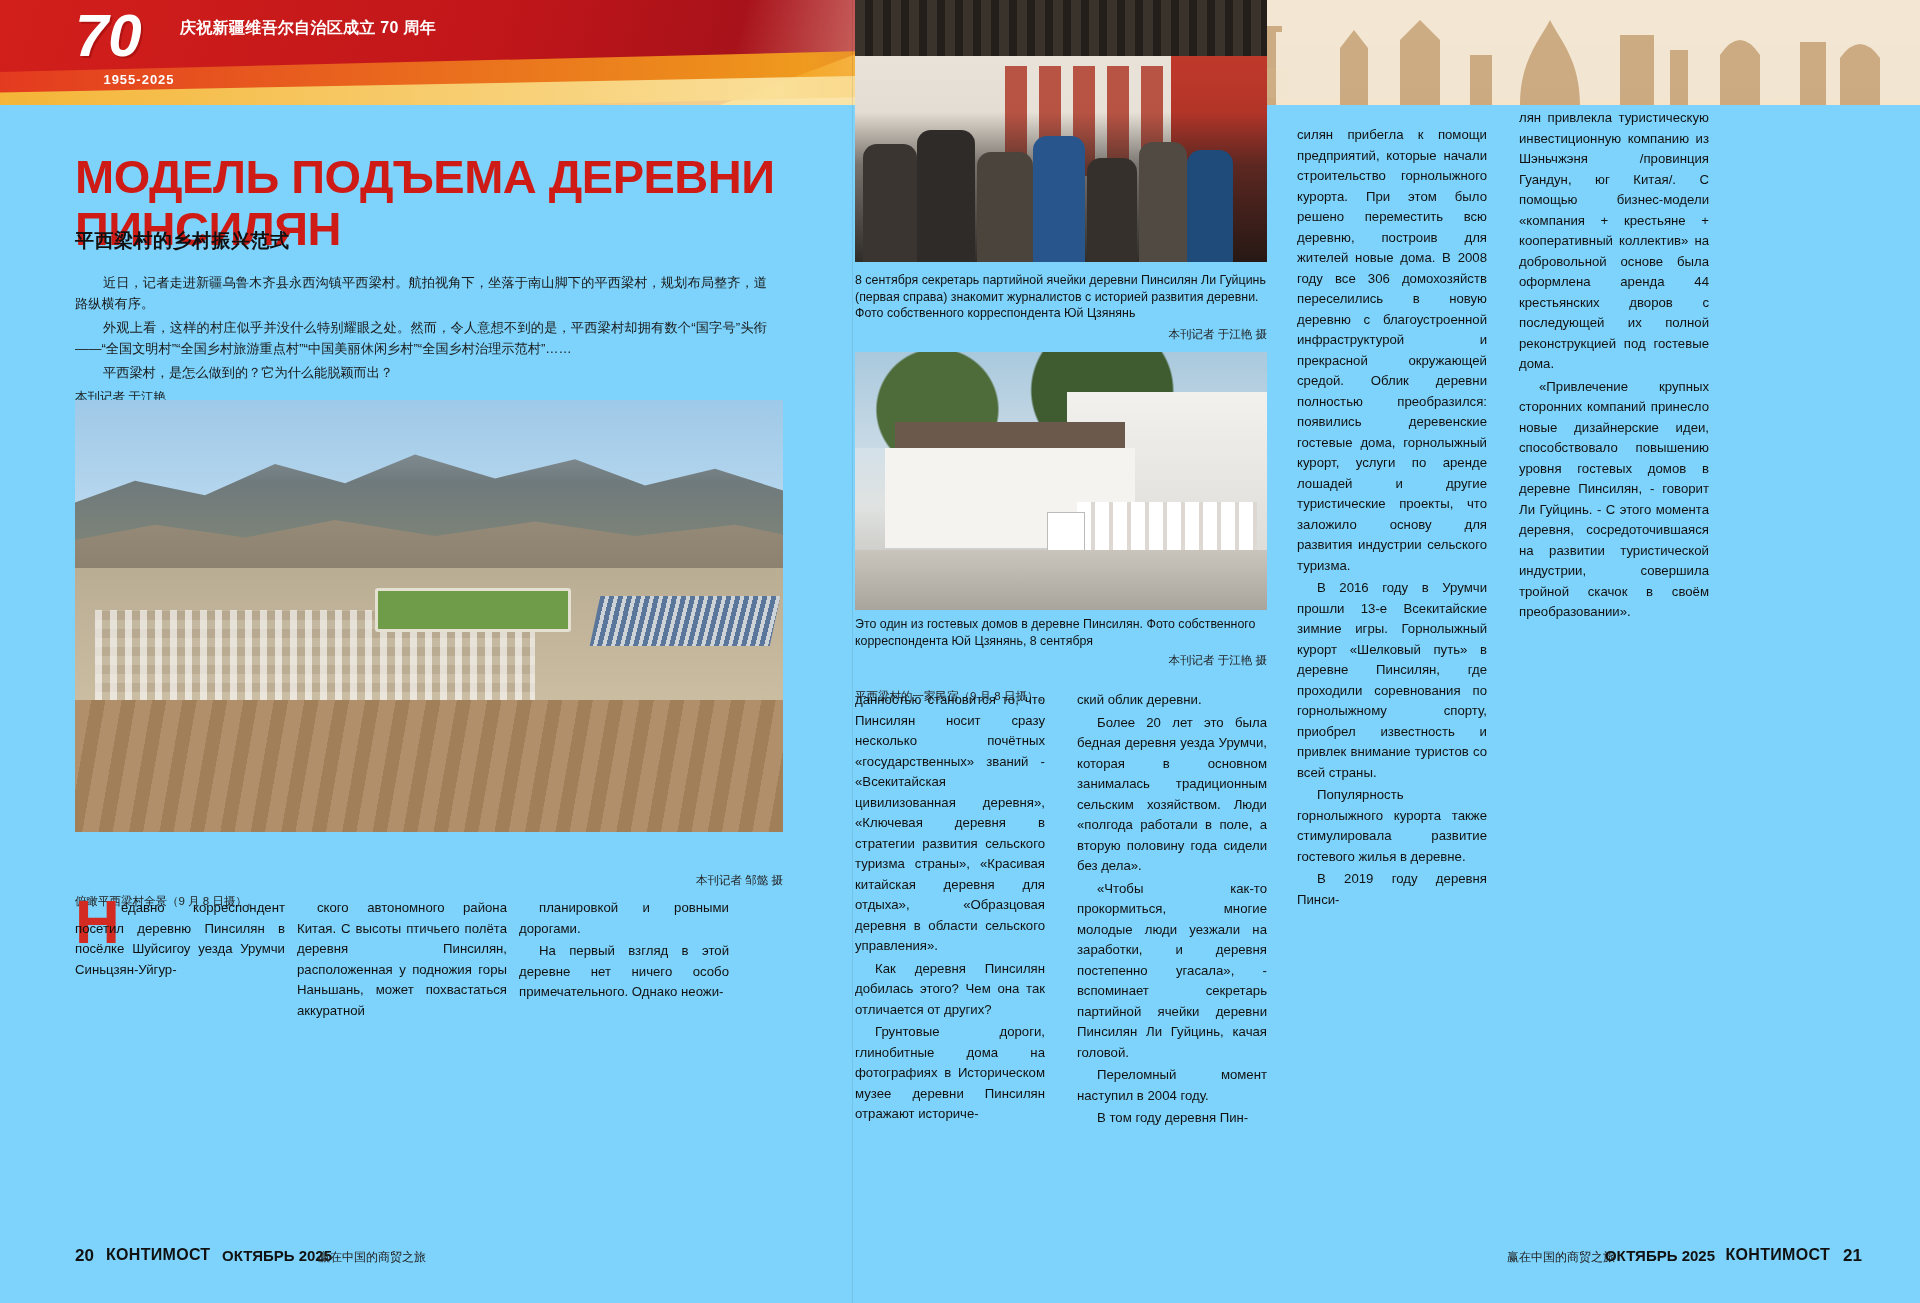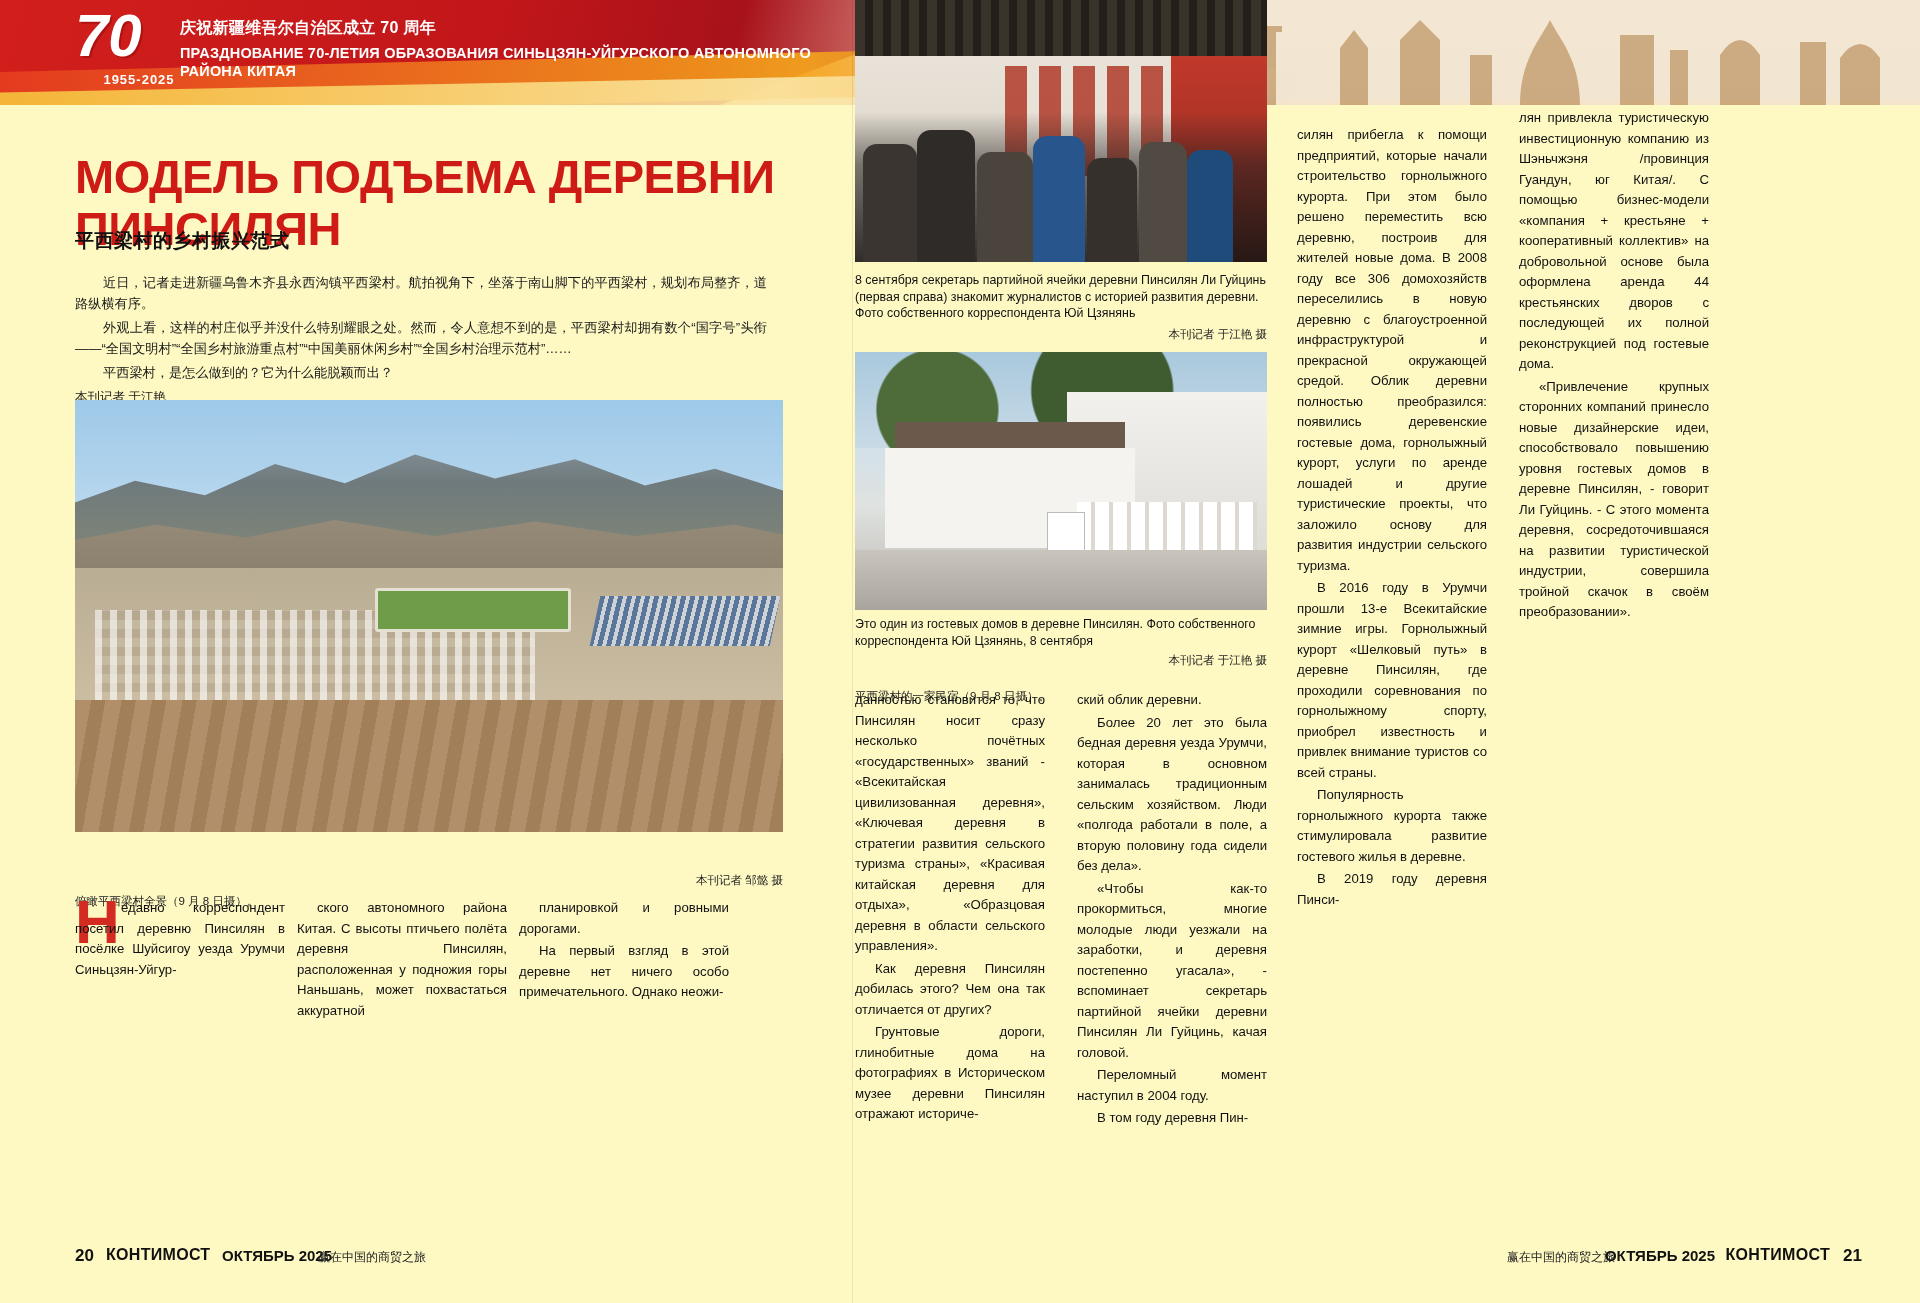--- a/index.html
+++ b/index.html
@@ -3,21 +3,21 @@
 <meta charset="utf-8">
 <style>
   html,body{margin:0;padding:0;}
   body{
     width:1920px;height:1303px;
     background:#ffffff;
     font-family:"Liberation Sans", sans-serif;
     overflow:hidden;
     position:relative;
   }
-  .page{position:absolute;inset:0;background:#fef9c3;}
+  .page{position:absolute;inset:0;background:#7dd3fc;}
 
   
   .banner{
     position:absolute;left:0;top:0;width:1920px;height:105px;
     background:linear-gradient(180deg,#fdf1df 0%,#fae6c8 55%,#f6d9ad 100%);
     overflow:hidden;
   }
   .banner-red{
     position:absolute;left:0;top:0;width:1070px;height:105px;
     background:linear-gradient(105deg,#d21f1b 0%,#c1161a 46%,#a8121a 68%,rgba(168,18,26,0) 100%);
@@ -214,21 +214,20 @@
           <path d="M620 58 Q640 30 660 58 Z"></path>
         </g>
       </svg>
     </div>
     <div class="banner-red"></div>
     <div class="banner-ribbon"></div>
     <div class="banner-ribbon2"></div>
     <div class="logo70">70</div>
     <div class="logo-years">1955-2025</div>
     <div class="banner-cn">庆祝新疆维吾尔自治区成立 70 周年</div>
-    <div class="banner-ru">ПРАЗДНОВАНИЕ 70-ЛЕТИЯ ОБРАЗОВАНИЯ СИНЬЦЗЯН-УЙГУРСКОГО АВТОНОМНОГО РАЙОНА КИТАЯ</div>
   </div>
 
   <div class="spine"></div>
 
   <h1 class="headline">МОДЕЛЬ ПОДЪЕМА ДЕРЕВНИ ПИНСИЛЯН</h1>
   <div class="subhead-cn">平西梁村的乡村振兴范式</div>
 
   <div class="lead">
     <p>近日，记者走进新疆乌鲁木齐县永西沟镇平西梁村。航拍视角下，坐落于南山脚下的平西梁村，规划布局整齐，道路纵横有序。</p>
     <p>外观上看，这样的村庄似乎并没什么特别耀眼之处。然而，令人意想不到的是，平西梁村却拥有数个“国字号”头衔——“全国文明村”“全国乡村旅游重点村”“中国美丽休闲乡村”“全国乡村治理示范村”……</p>

